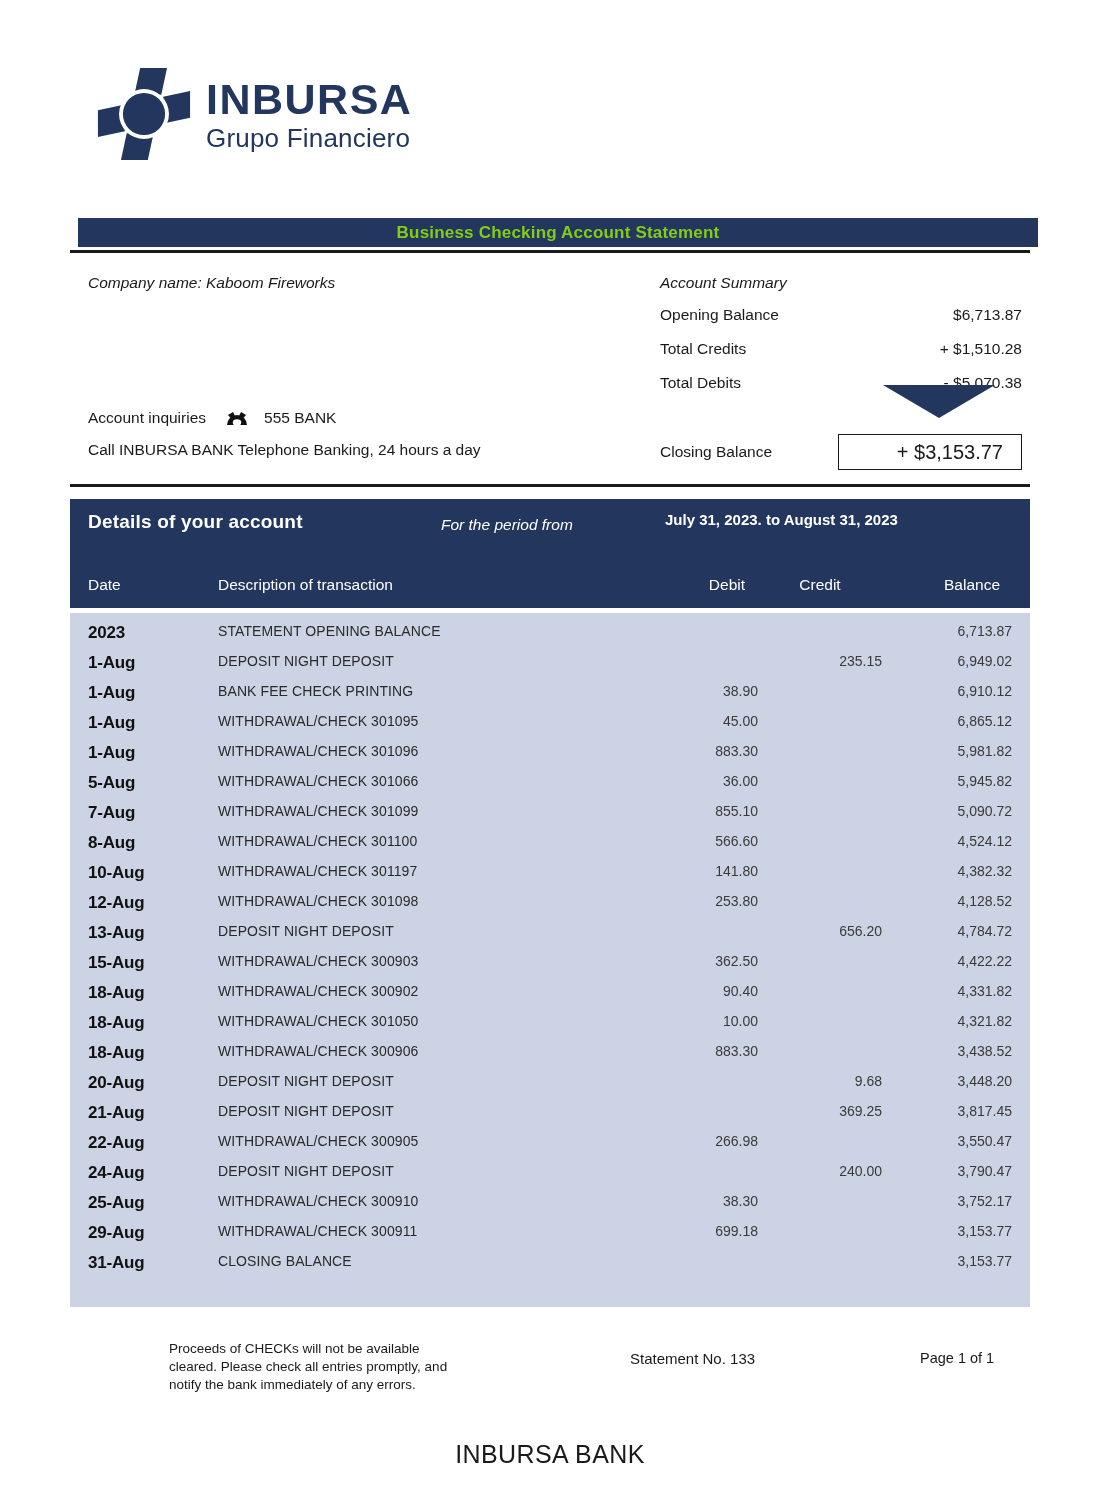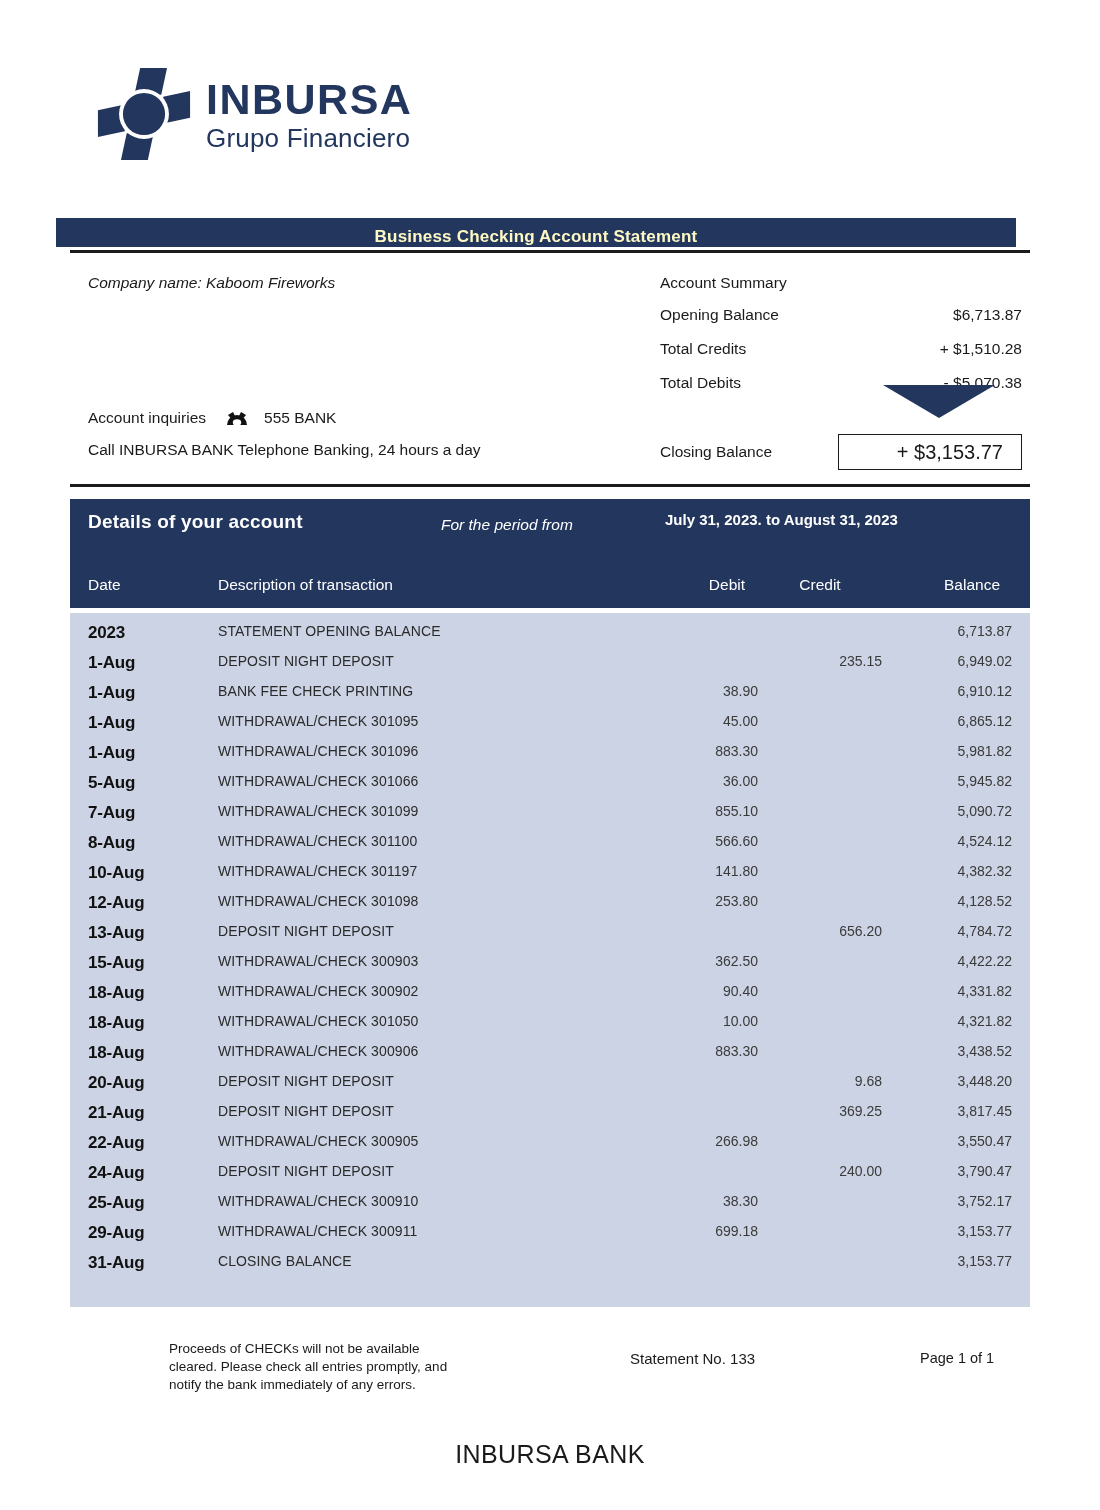--- a/index.html
+++ b/index.html
@@ -52,30 +52,30 @@
     font-size: 26px;
     color: #22365e;
     letter-spacing: 0.2px;
     margin-top: 4px;
     font-family: "Liberation Sans", sans-serif;
   }
 
   
   .title-bar {
     position: absolute;
-    left: 56px;
+    left: 78px;
     top: 218px;
     width: 960px;
     height: 29px;
     background: #22365e;
-    color: #fef9c3;
+    color: #84cc16;
     font-size: 17px;
     font-weight: bold;
     display: flex;
-    align-items: flex-end;
+    align-items: center;
     justify-content: center;
     letter-spacing: 0.2px;
   }
   .rule-under-title {
     position: absolute;
     left: 70px;
     top: 250px;
     width: 960px;
     height: 3px;
     background: #1b1b1b;
@@ -110,20 +110,21 @@
   }
 
   .summary {
     position: absolute;
     left: 660px;
     top: 274px;
     width: 362px;
   }
   .summary-title {
     font-size: 15.5px;
+    font-style: italic;
     margin-bottom: 14px;
   }
   .sum-row {
     display: flex;
     justify-content: space-between;
     align-items: baseline;
     font-size: 15.5px;
     margin-bottom: 16px;
   }
   .sum-row .lbl { text-align: left; }

